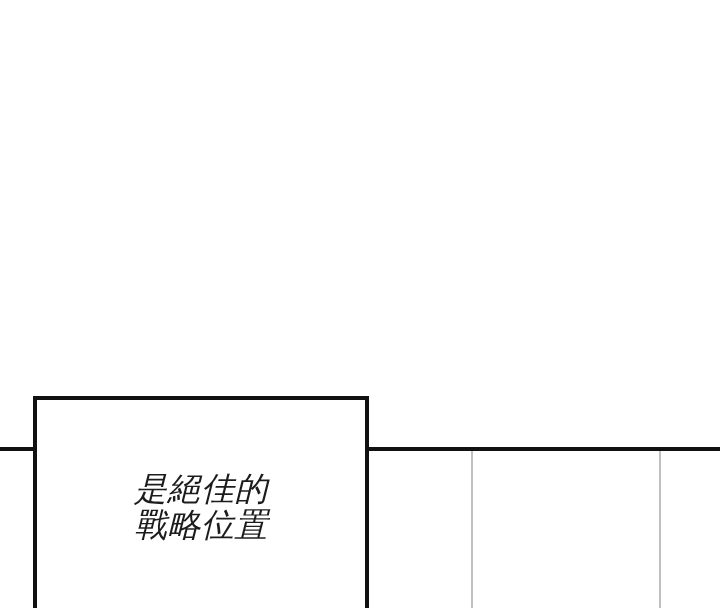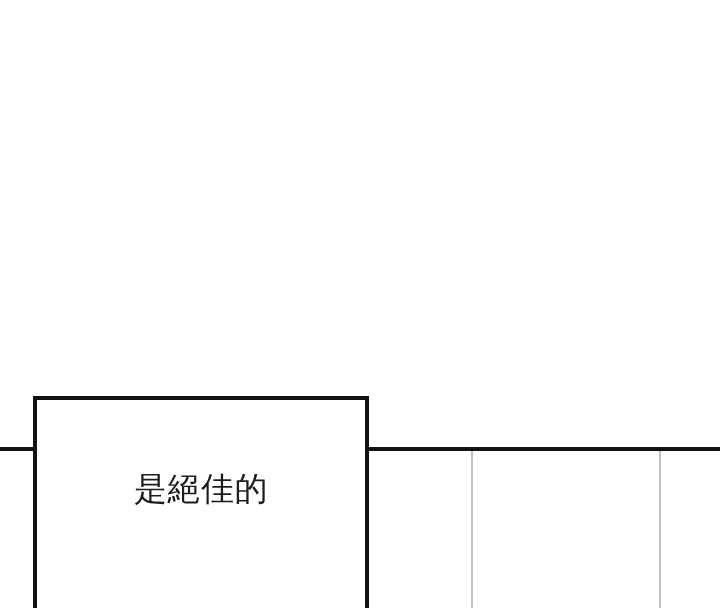--- a/index.html
+++ b/index.html
@@ -6,20 +6,21 @@
     margin: 0;
     padding: 0;
   }
   .comic-page {
     position: relative;
     width: 720px;
     height: 608px;
     background: #ffffff;
     overflow: hidden;
     font-family: "Liberation Sans", "DejaVu Sans", sans-serif;
+    font-style: italic;
   }
   
   .panel-border-line {
     position: absolute;
     left: 0;
     top: 447px;
     width: 720px;
     height: 4px;
     background: #111111;
     z-index: 1;
@@ -66,16 +67,17 @@
 <div class="comic-page">
 
   <div class="panel-border-line"></div>
 
   <div class="wall-line wall-line-1"></div>
   <div class="wall-line wall-line-2"></div>
 
   <div class="speech-bubble">
     <div class="speech-text">
       <div>是絕佳的</div>
+      <div>戰略位置</div>
     </div>
   </div>
 
 </div>
 
 </body></html>

